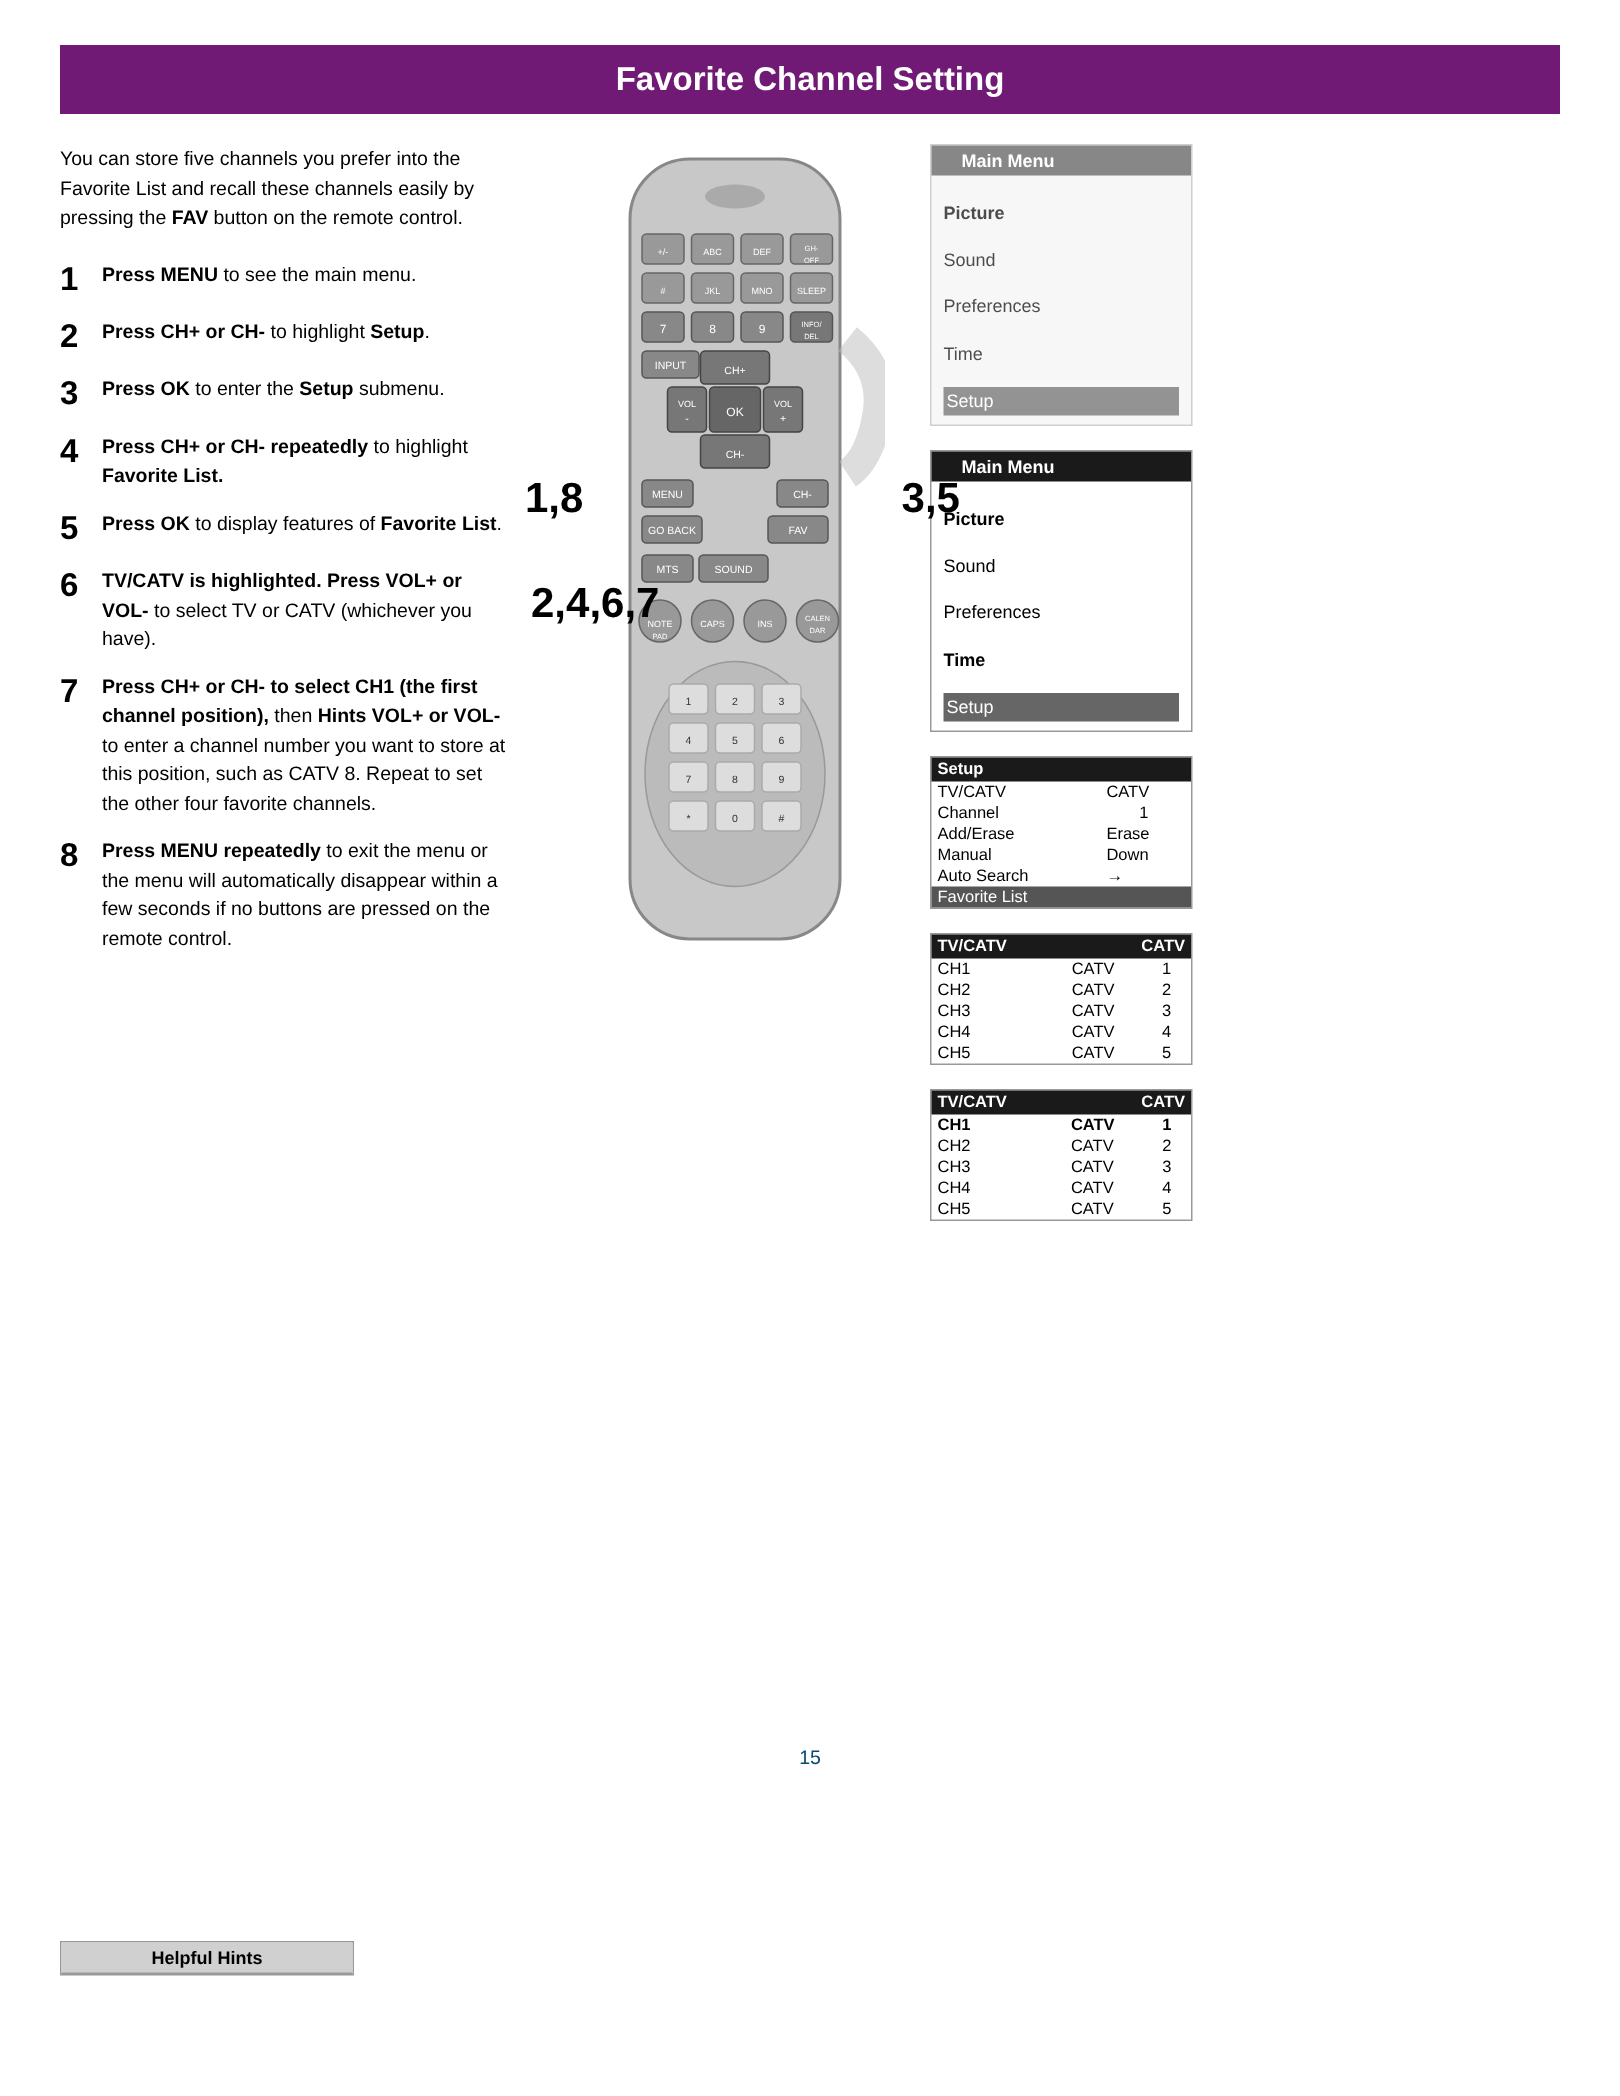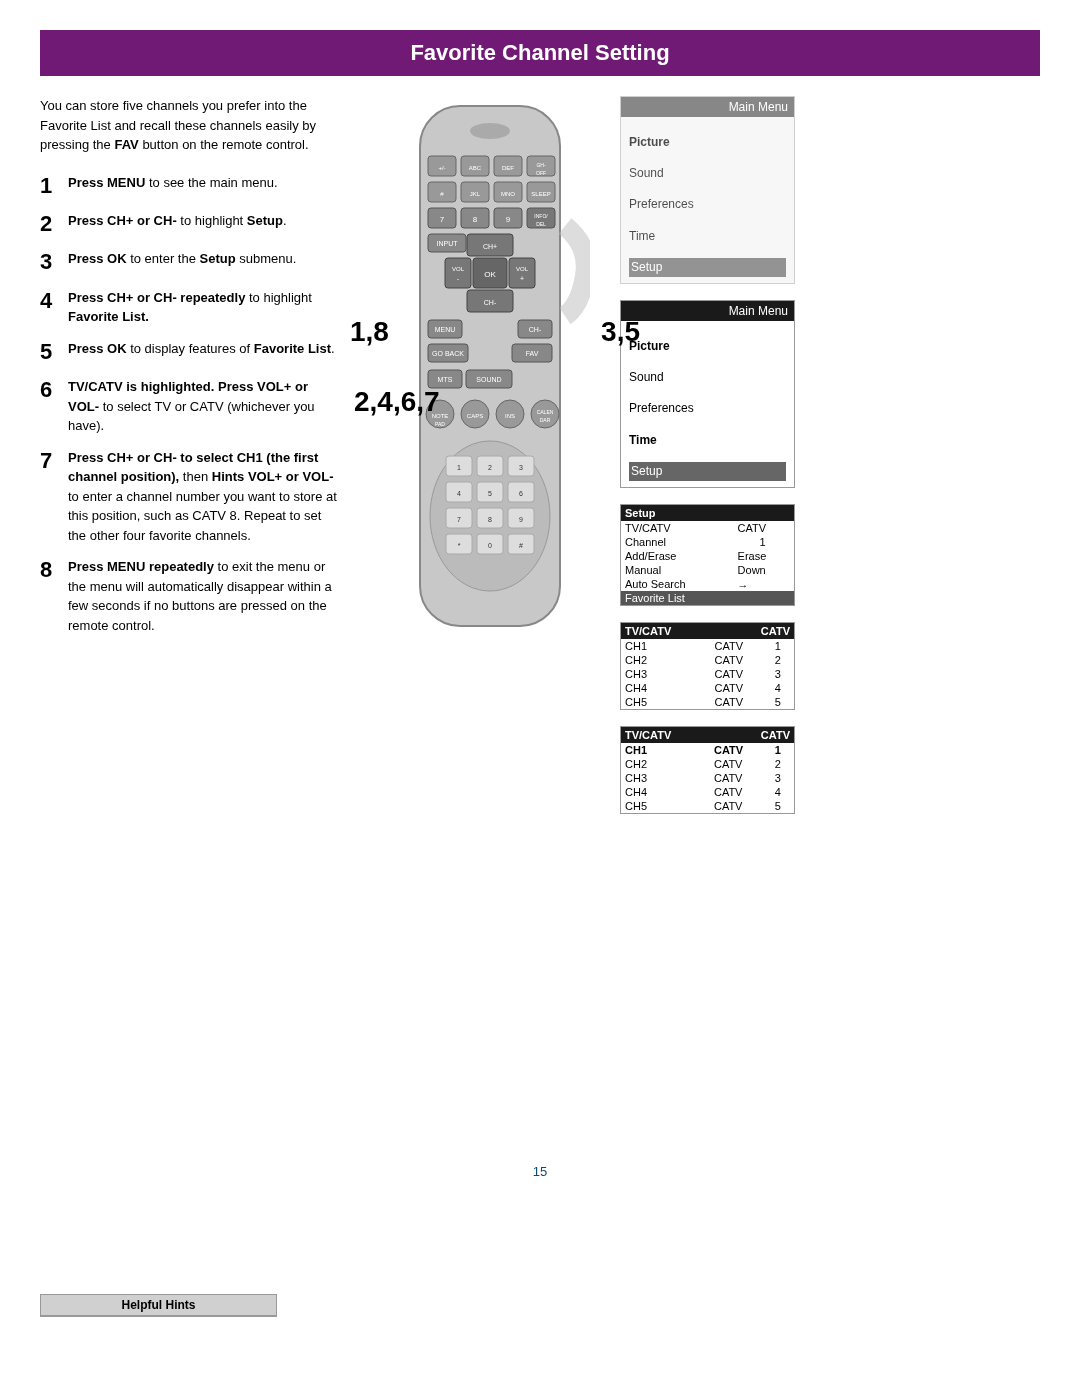--- a/index.html
+++ b/index.html
@@ -87,23 +87,22 @@
     .menu-box {
       border: 1px solid #999;
       background: #fff;
       width: 175px;
     }
 
     .menu-box-header {
       background: #1a1a1a;
       color: #fff;
       font-size: 12px;
-      font-weight: normal;
-      padding: 3px 6px;
-      text-align: right;
+      font-weight: bold;
+      padding: 3px 20px;
     }
 
     .menu-box-body {
       padding: 4px 8px 6px 8px;
       font-size: 12px;
       line-height: 1.6;
     }
 
     .menu-box-body .item { display: block; margin-top: 12px; }
     .menu-box-body .item.bold { font-weight: bold; }
@@ -189,21 +188,21 @@
     .overlay-2467 {
       left: -40px;
       top: 295px;
     }
 
     
     .helpful-hints {
       position: absolute;
       bottom: 80px;
       left: 40px;
-      width: 237px;
+      width: 196px;
       border: 1px solid #999;
     }
 
     .helpful-hints-header {
       background: #d0d0d0;
       text-align: center;
       font-size: 12px;
       font-weight: bold;
       padding: 3px;
       border-bottom: 1px solid #999;

